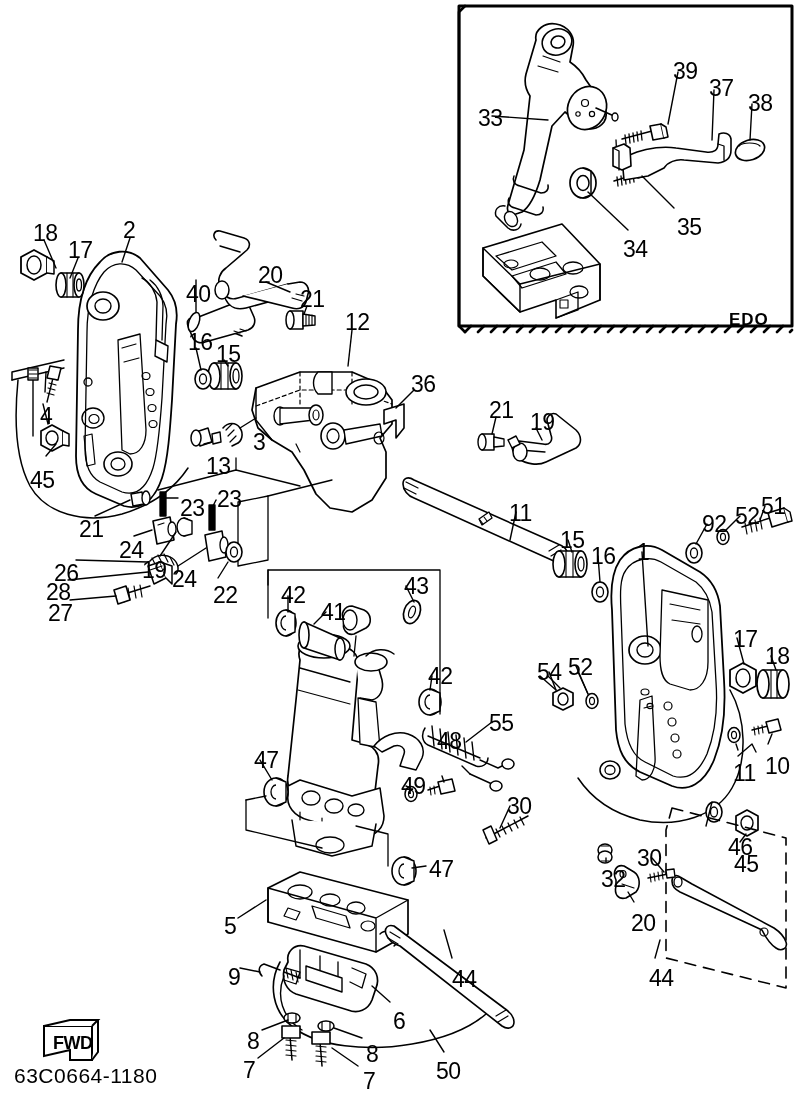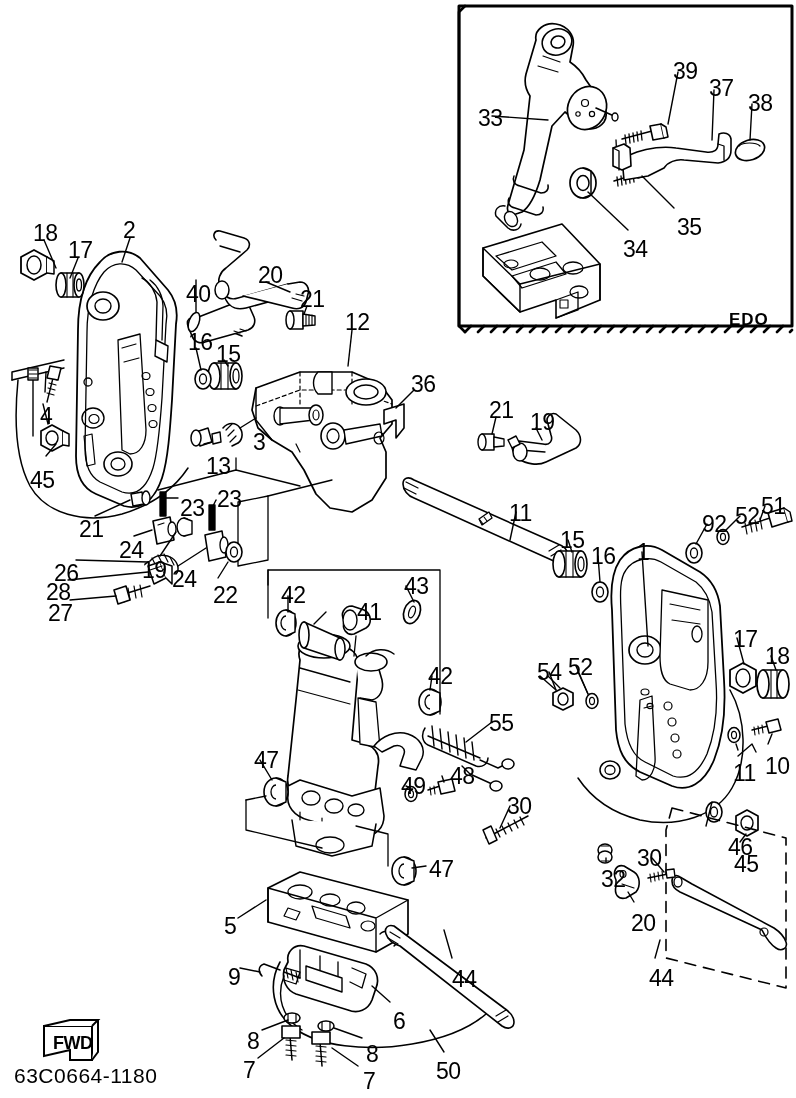--- a/index.html
+++ b/index.html
@@ -728,27 +728,27 @@
       <div class="lbl" style="left: 568px; top: 656px;">52</div>
       <div class="lbl" style="left: 733px; top: 762px;">11</div>
       <div class="lbl" style="left: 765px; top: 755px;">10</div>
       <div class="lbl" style="left: 728px; top: 836px;">46</div>
       <div class="lbl" style="left: 734px; top: 853px;">45</div>
       <div class="lbl" style="left: 637px; top: 847px;">30</div>
       <div class="lbl" style="left: 601px; top: 868px;">32</div>
       <div class="lbl" style="left: 631px; top: 912px;">20</div>
       <div class="lbl" style="left: 649px; top: 967px;">44</div>
       <div class="lbl" style="left: 281px; top: 584px;">42</div>
-      <div class="lbl" style="left: 321px; top: 601px; margin-left: 36px;">41</div>
+      <div class="lbl" style="left: 321px; top: 601px;">41</div>
       <div class="lbl" style="left: 404px; top: 575px;">43</div>
       <div class="lbl" style="left: 428px; top: 665px;">42</div>
       <div class="lbl" style="left: 489px; top: 712px;">55</div>
       <div class="lbl" style="left: 254px; top: 749px;">47</div>
       <div class="lbl" style="left: 401px; top: 775px;">49</div>
-      <div class="lbl" style="left: 437px; top: 765px; margin-left: 13px;">48</div>
+      <div class="lbl" style="left: 437px; top: 730px;">48</div>
       <div class="lbl" style="left: 507px; top: 795px;">30</div>
       <div class="lbl" style="left: 429px; top: 858px;">47</div>
       <div class="lbl" style="left: 224px; top: 915px;">5</div>
       <div class="lbl" style="left: 393px; top: 1010px;">6</div>
       <div class="lbl" style="left: 228px; top: 966px;">9</div>
       <div class="lbl" style="left: 247px; top: 1030px;">8</div>
       <div class="lbl" style="left: 366px; top: 1043px;">8</div>
       <div class="lbl" style="left: 243px; top: 1059px;">7</div>
       <div class="lbl" style="left: 363px; top: 1070px;">7</div>
       <div class="lbl" style="left: 452px; top: 968px;">44</div>

